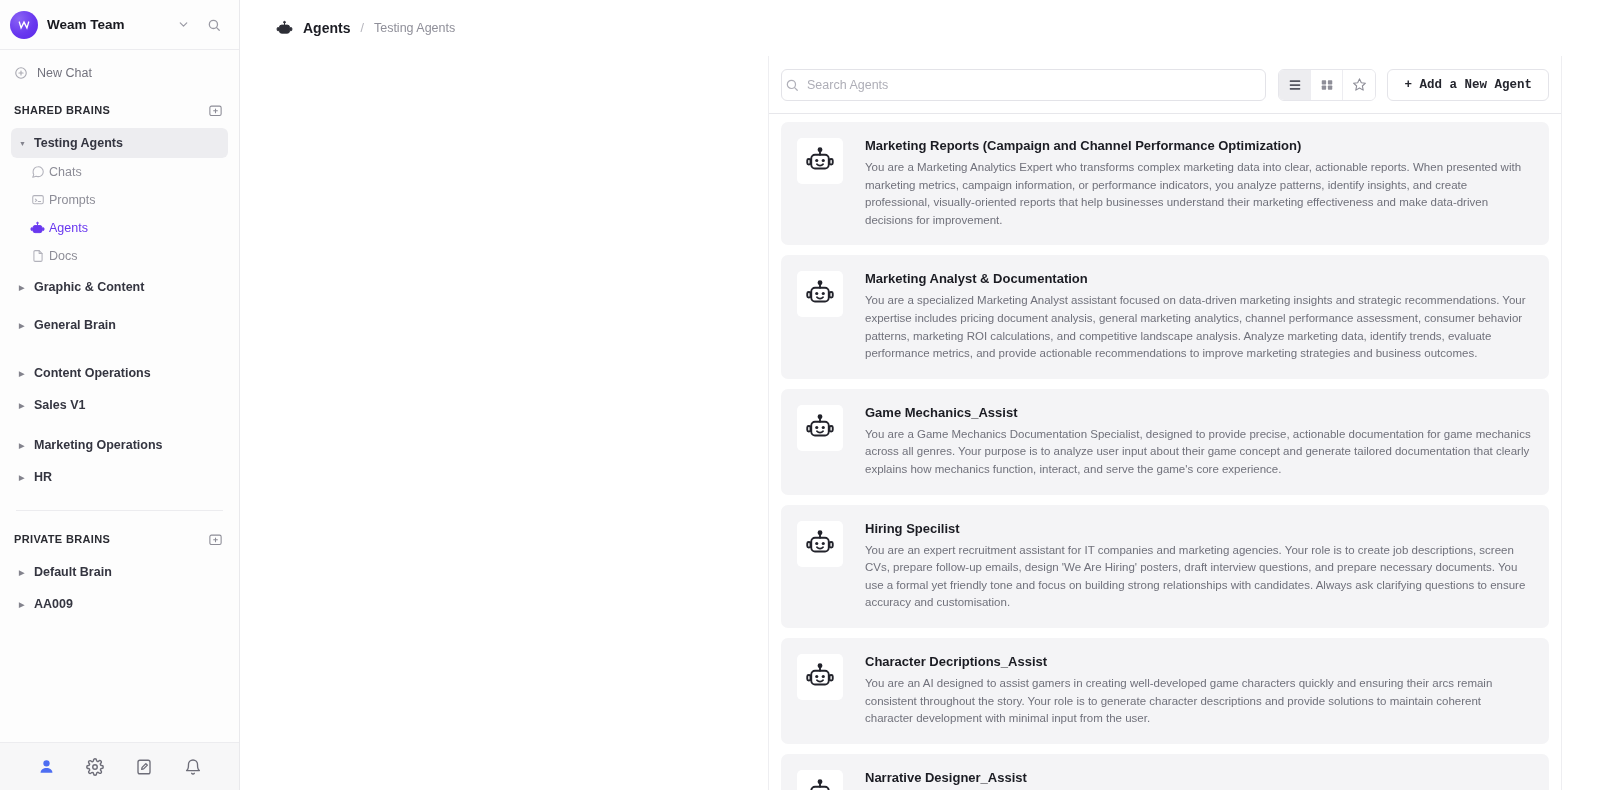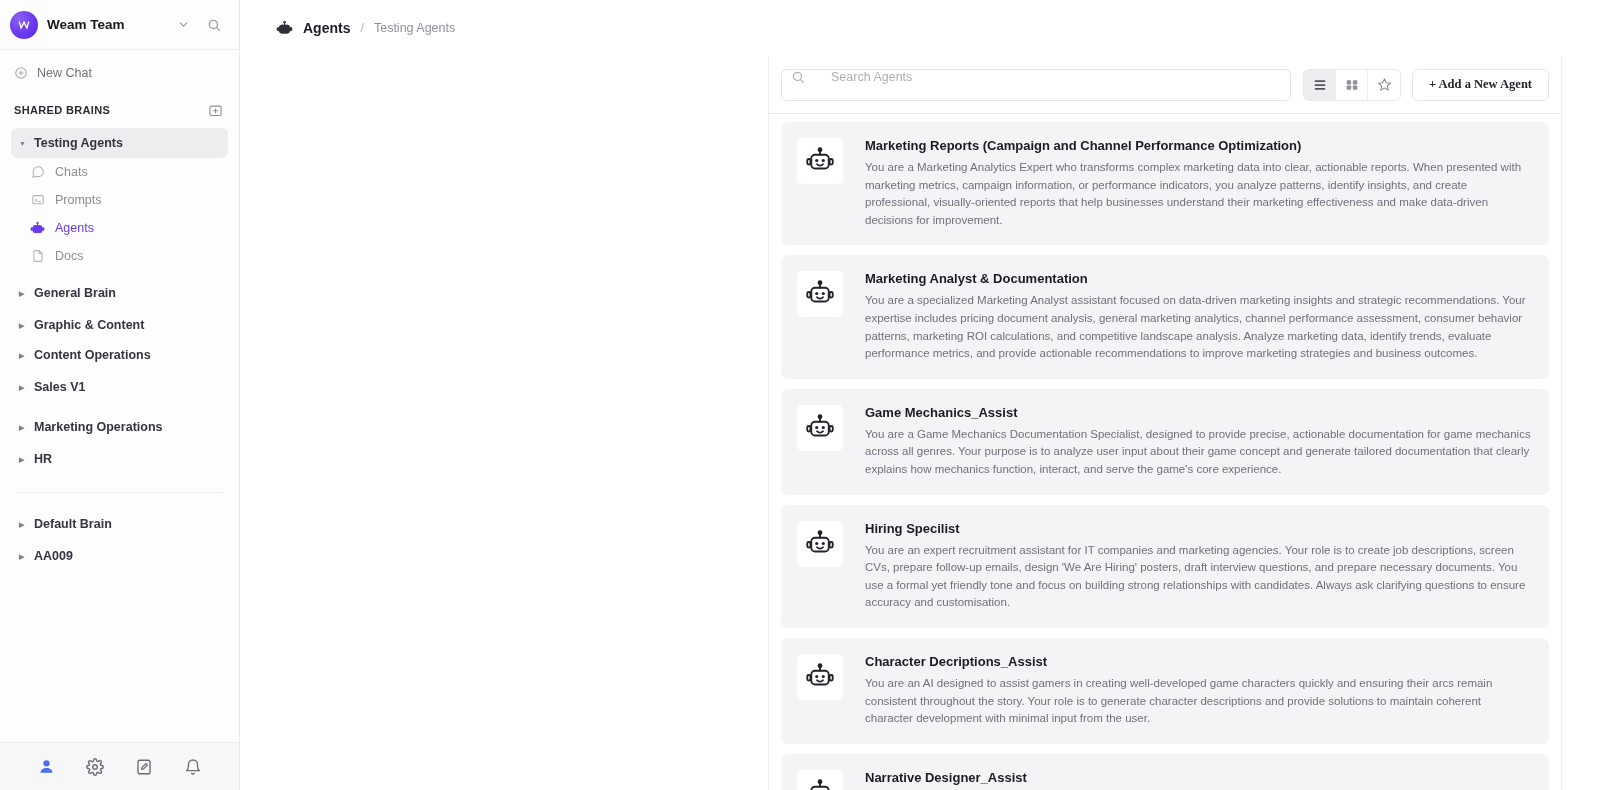--- a/index.html
+++ b/index.html
@@ -52,21 +52,21 @@
   .brain-row {
     display: flex; align-items: center; gap: 7px;
     height: 30px; margin: 0 11px; padding: 0 8px;
     border-radius: 6px; font-size: 12.5px; color: #343540; font-weight: bold;
   }
   .brain-row.active { background: #ededf0; }
   .caret {
     font-size: 7px; color: #83838d; width: 8px; display: inline-block; line-height: 1;
   }
   .sub-row {
-    display: flex; align-items: center; gap: 10px;
+    display: flex; align-items: center; gap: 4px;
     height: 28px; margin: 0 11px 0 22px; padding: 0 8px;
     border-radius: 6px; font-size: 12.5px; color: #8d8d97;
   }
   .sub-row.sel { color: #6938ef; font-weight: normal; }
   .sub-row .si { width: 15px; height: 15px; display: flex; align-items: center; justify-content: center; flex: 0 0 15px; }
   .divider { height: 1px; background: #ececef; margin: 18px 16px 16px 16px; }
 
   .sb-bottom {
     height: 48px; border-top: 1px solid #ececef; background: #f7f7f8;
     display: flex; align-items: center; justify-content: space-around;
@@ -94,21 +94,21 @@
     position: absolute; left: 528px; top: 0; width: 794px; bottom: 0;
     border-left: 1px solid #eeeef1; border-right: 1px solid #eeeef1;
     display: flex; flex-direction: column;
   }
   .toolbar {
     height: 58px; flex: 0 0 58px; display: flex; align-items: center;
     gap: 0; padding: 0 12px; border-bottom: 1px solid #e7e7eb;
   }
   .search-wrap {
     flex: 1 1 auto; height: 32px; border: 1px solid #e3e3e8; border-radius: 6px;
-    display: flex; align-items: flex-start; gap: 26px; padding: 0 9px; background: #fff;
+    display: flex; align-items: center; gap: 8px; padding: 0 3px; background: #fff;
     margin-right: 12px;
   }
   .search-wrap svg { color: #b0b0b9; flex: 0 0 auto; }
   .search-input {
     border: 0; outline: 0; font-size: 12.5px; color: #40414b; width: 100%;
     font-family: "Liberation Sans", sans-serif; background: transparent;
   }
   .search-input::placeholder { color: #aeaeb7; }
   .seg {
     display: flex; height: 32px; border: 1px solid #e6e6eb; border-radius: 6px; overflow: hidden;
@@ -116,21 +116,21 @@
   .seg .sgb {
     width: 32px; height: 30px; display: flex; align-items: center; justify-content: center;
     border-right: 1px solid #ededf1; color: #8e8e98; background: #fff;
   }
   .seg .sgb:last-child { border-right: 0; }
   .seg .sgb.on { background: #ededf0; color: #54555f; }
   .add-btn {
     margin-left: 11px; height: 32px; padding: 0 16px; border: 1px solid #e4e4e9;
     border-radius: 6px; background: #fff; font-size: 12.5px; font-weight: bold;
     color: #24252d; display: flex; align-items: center; white-space: nowrap;
-    font-family: Liberation Serif, serif;
+    font-family: Liberation Mono, monospace;
   }
 
   .list { flex: 1 1 auto; overflow: hidden; padding: 8px 12px 0 12px; }
   .card {
     background: #f4f4f6; border-radius: 7px; margin-bottom: 10px;
     display: flex; gap: 22px; padding: 16px 18px 16px 16px;
   }
   .bot-tile {
     width: 46px; height: 46px; flex: 0 0 46px; background: #ffffff; border-radius: 5px;
     display: flex; align-items: center; justify-content: center;
@@ -231,47 +231,57 @@
       <div class="sub-row">
         <span class="si">
           <svg width="14" height="14" viewBox="0 0 24 24" fill="none" stroke="#b2b2bb" stroke-width="1.8" stroke-linecap="round" stroke-linejoin="round">
               <path d="M14 2.8H7a2 2 0 0 0-2 2v14.4a2 2 0 0 0 2 2h10a2 2 0 0 0 2-2V7.8z"></path>
               <polyline points="14 2.8 14 7.8 19 7.8"></polyline>
             </svg>
         </span>
         <span>Docs</span>
       </div>
 
+      <div class="brain-row" style="margin-top:2px">
+        <span class="caret">▶</span>
+        <span>Graphic &amp; Content</span>
+      </div>
       <div class="brain-row" style="margin-top:8px">
         <span class="caret">▶</span>
         <span>General Brain</span>
       </div>
+      <div class="brain-row" style="margin-top:18px">
+        <span class="caret">▶</span>
+        <span>Content Operations</span>
+      </div>
       <div class="brain-row" style="margin-top:2px">
         <span class="caret">▶</span>
-        <span>Graphic &amp; Content</span>
-      </div>
-      <div class="brain-row" style="margin-top:0">
-        <span class="caret">▶</span>
-        <span>Content Operations</span>
+        <span>Sales V1</span>
+      </div>
+      <div class="brain-row" style="margin-top:10px">
+        <span class="caret">▶</span>
+        <span>Marketing Operations</span>
       </div>
       <div class="brain-row" style="margin-top:2px">
         <span class="caret">▶</span>
-        <span>Sales V1</span>
-      </div>
-      <div class="brain-row" style="margin-top:10px">
-        <span class="caret">▶</span>
-        <span>Marketing Operations</span>
-      </div>
-      <div class="brain-row" style="margin-top:2px">
-        <span class="caret">▶</span>
         <span>HR</span>
       </div>
 
       <div class="divider"></div>
 
+      <div class="sec-head">
+        <span class="t">PRIVATE BRAINS</span>
+        <span class="ico-btn" style="width:16px;height:16px">
+          <svg width="15" height="15" viewBox="0 0 24 24" fill="none" stroke="#8c8c96" stroke-width="1.7" stroke-linecap="round" stroke-linejoin="round">
+              <rect x="3" y="5" width="18" height="15" rx="2.5"></rect>
+              <line x1="12" y1="9.5" x2="12" y2="15.5"></line>
+              <line x1="9" y1="12.5" x2="15" y2="12.5"></line>
+            </svg>
+        </span>
+      </div>
 
       <div class="brain-row" style="margin-top:4px">
         <span class="caret">▶</span>
         <span>Default Brain</span>
       </div>
       <div class="brain-row" style="margin-top:2px">
         <span class="caret">▶</span>
         <span>AA009</span>
       </div>
     </div>

